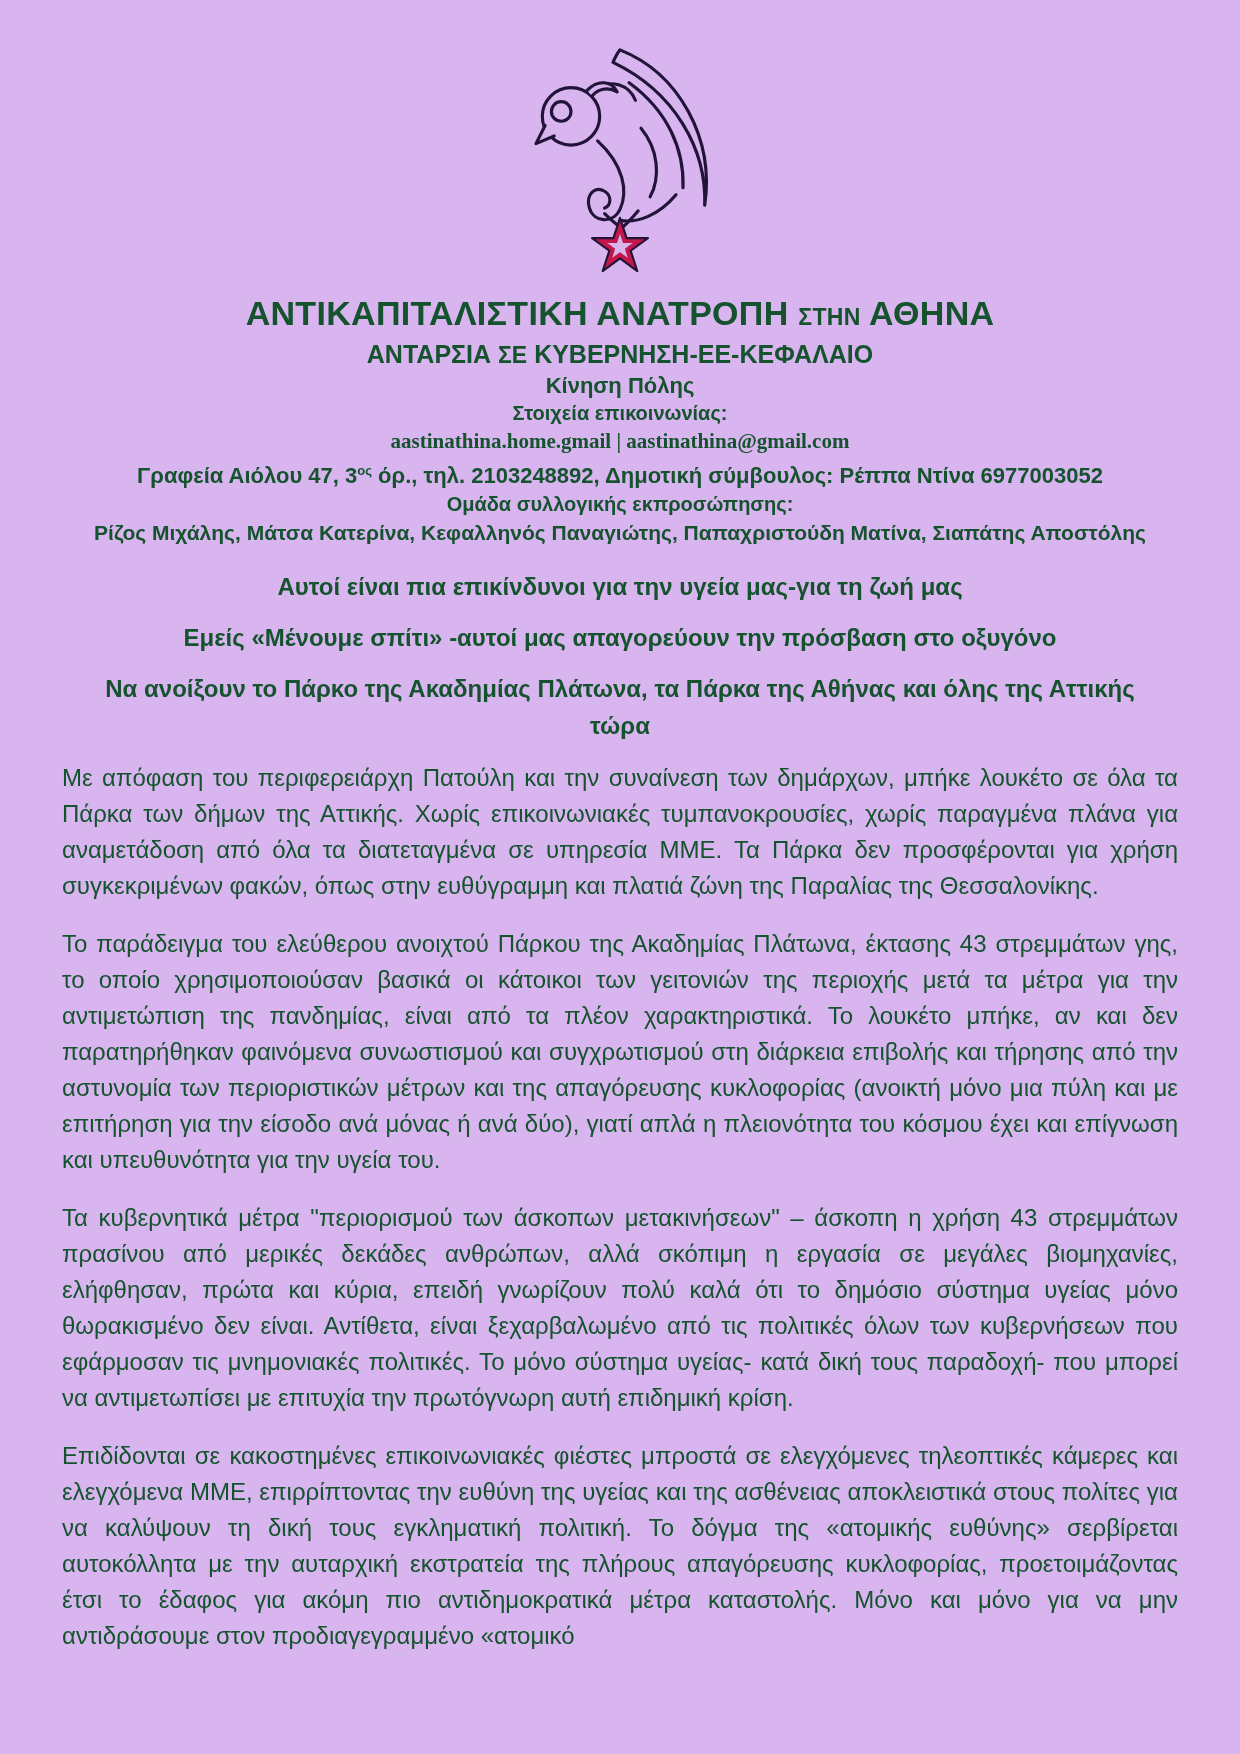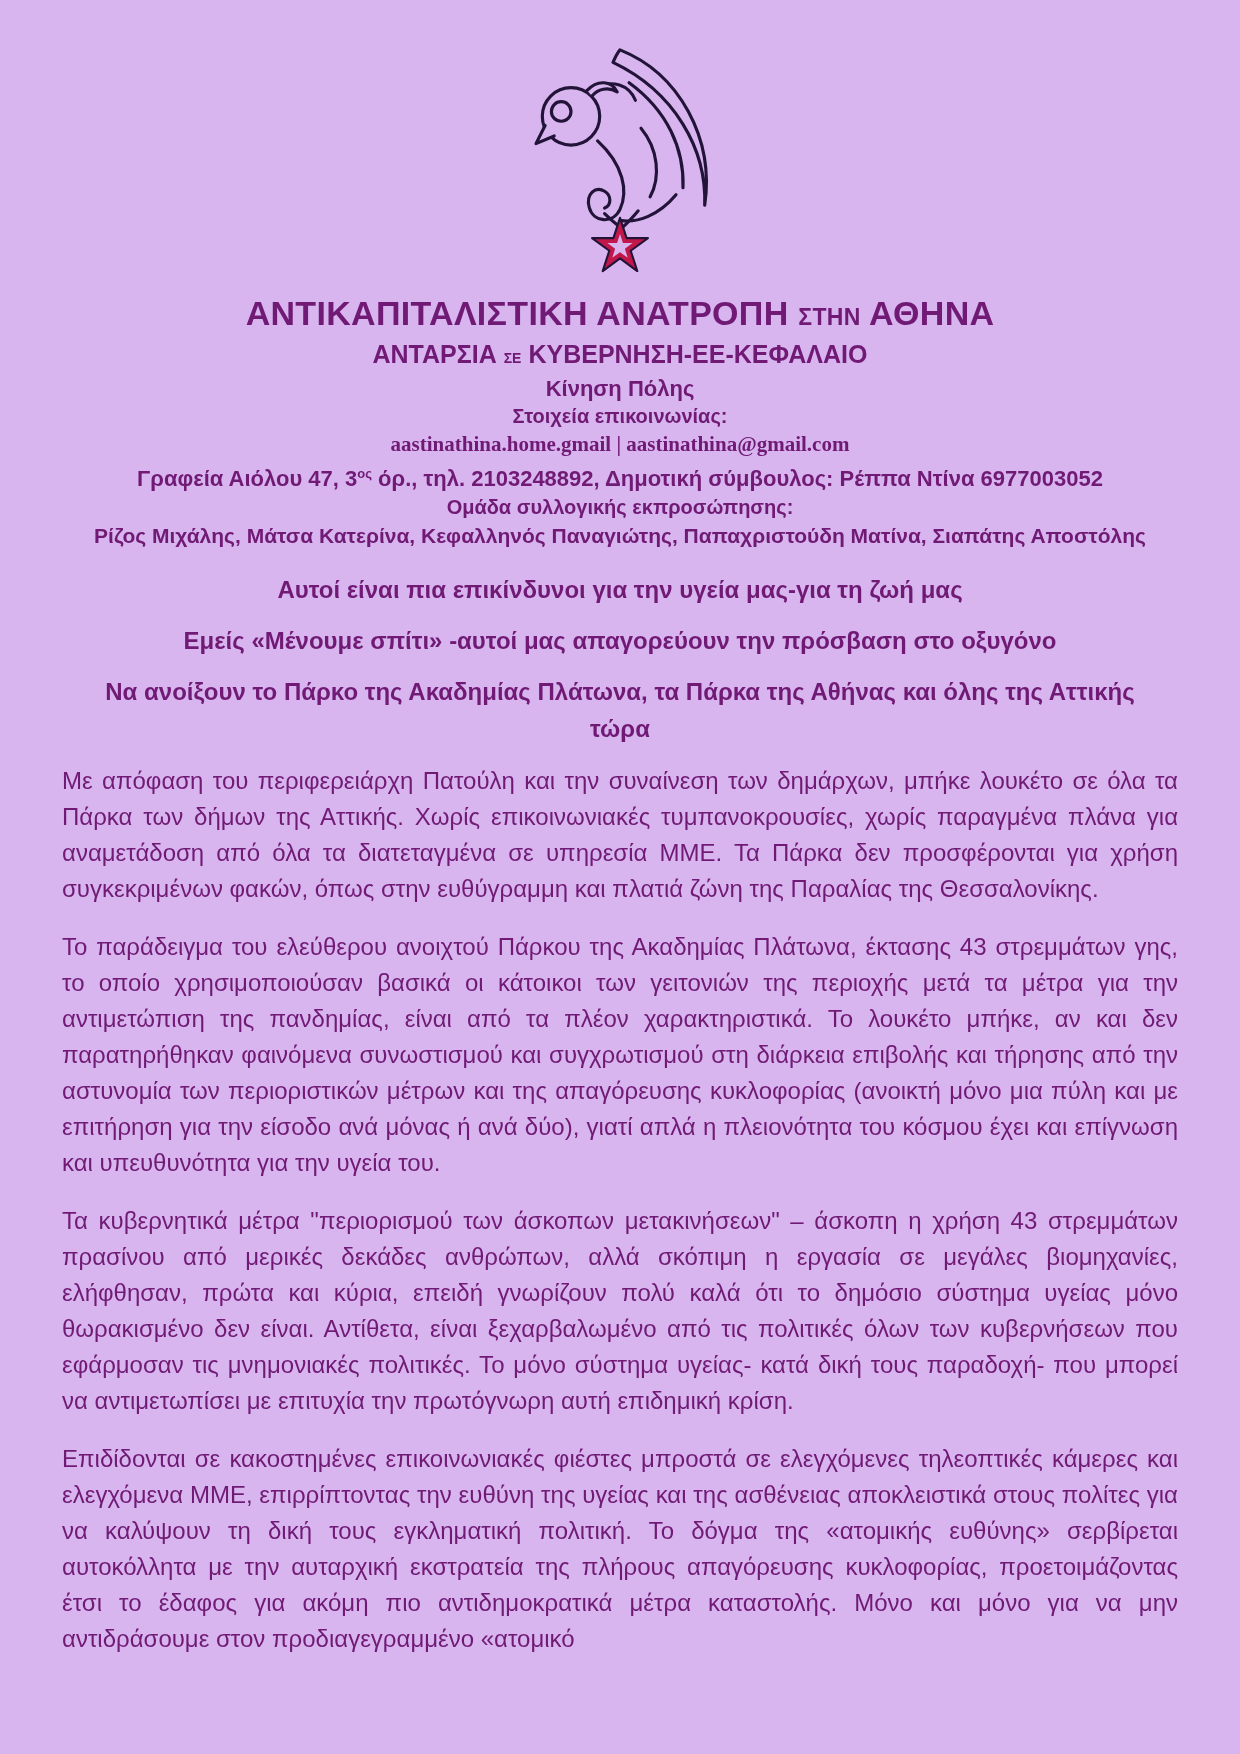--- a/index.html
+++ b/index.html
@@ -6,30 +6,30 @@
   body { background: #d8b5ef; }
   .page {
     position: relative;
     width: 1240px;
     height: 1754px;
     margin: 0 auto;
     background: #d8b5ef;
     overflow: hidden;
     box-sizing: border-box;
     padding-top: 44px;
-    color: #701a75;
+    color: #14532d;
     font-family: "Liberation Sans", "DejaVu Sans", sans-serif;
   }
   .center { text-align: center; }
   .logo-wrap { display: flex; justify-content: center; margin-bottom: 6px; }
 
   .title { font-size: 34px; font-weight: 700; line-height: 42px; letter-spacing: 0.3px; }
   .title .sm { font-size: 23px; }
   .subtitle { font-size: 25px; font-weight: 700; line-height: 32px; }
-  .subtitle .sm { font-size: 14px; }
+  .subtitle .sm { font-size: 23px; }
   .movement { font-size: 22px; font-weight: 700; line-height: 29px; }
   .contact-label { font-size: 20px; font-weight: 700; line-height: 27px; }
   .contact-serif {
     font-family: "Liberation Serif", "DejaVu Serif", serif;
     font-size: 21px; font-weight: 700; line-height: 29px;
   }
   .office { font-size: 22px; font-weight: 700; line-height: 30px; }
   .office sup { font-size: 13px; }
   .group-label { font-size: 20px; font-weight: 700; line-height: 27px; }
   .names { font-size: 21px; font-weight: 700; line-height: 30px; }

